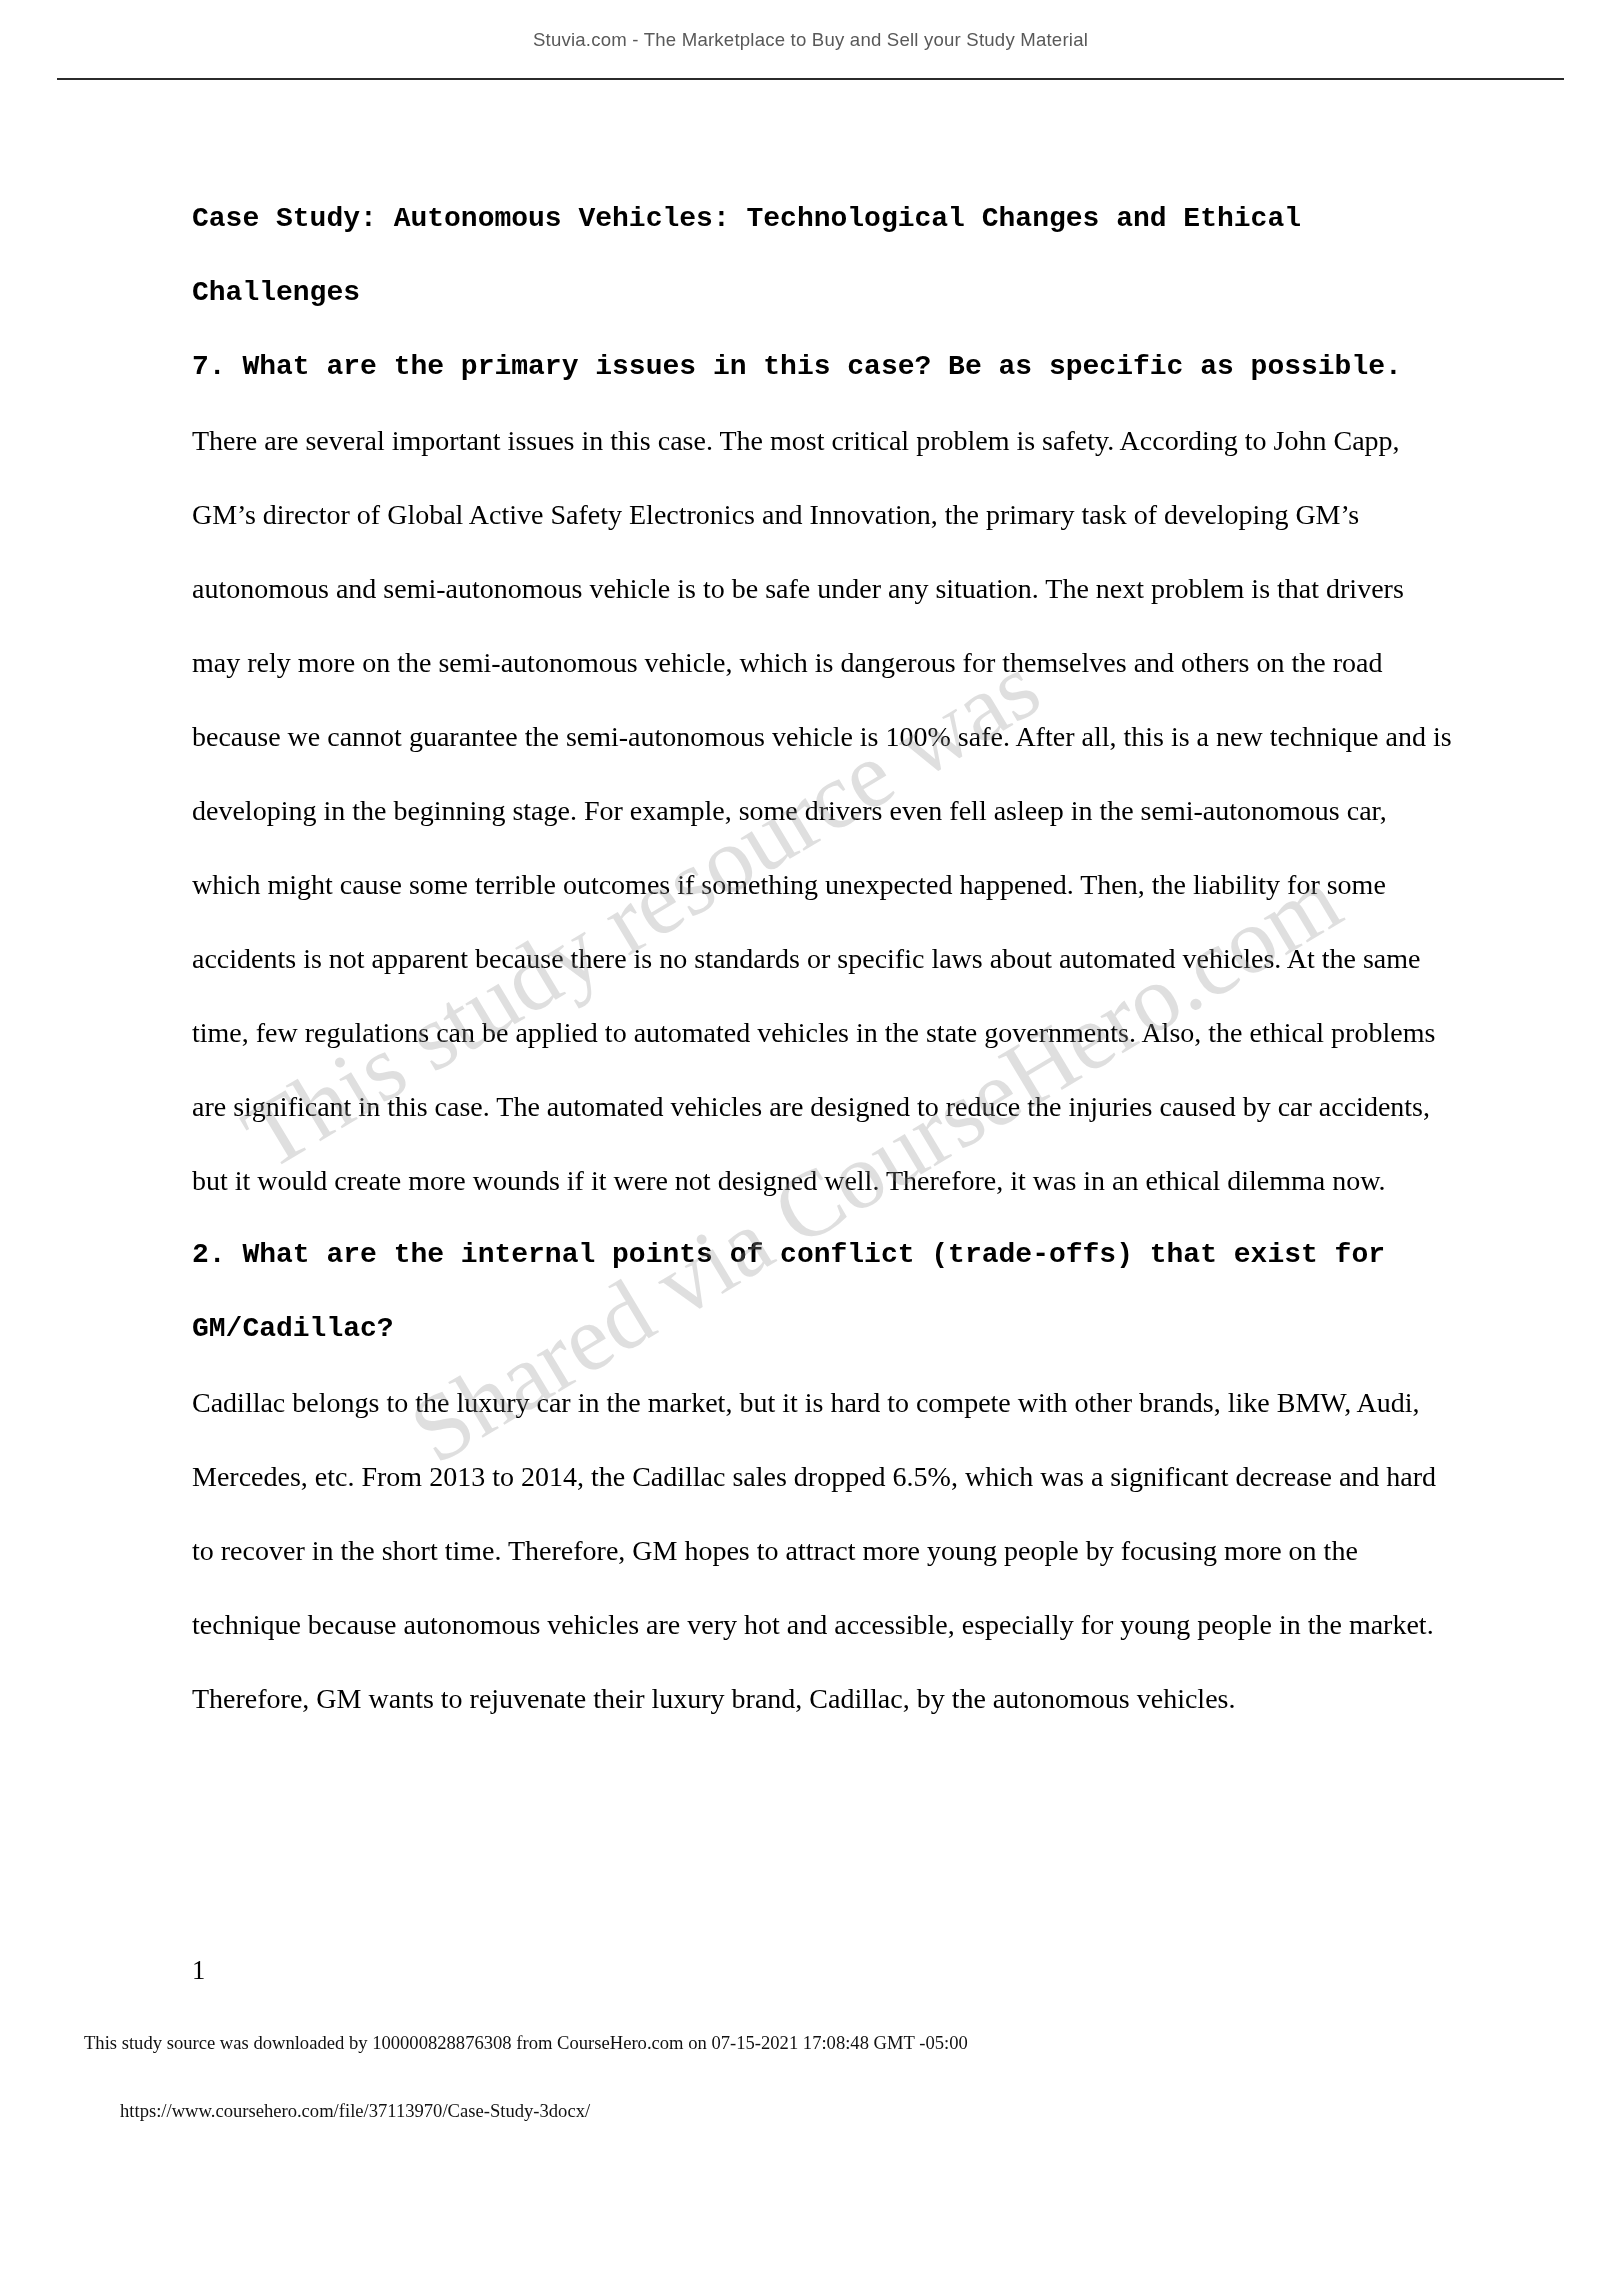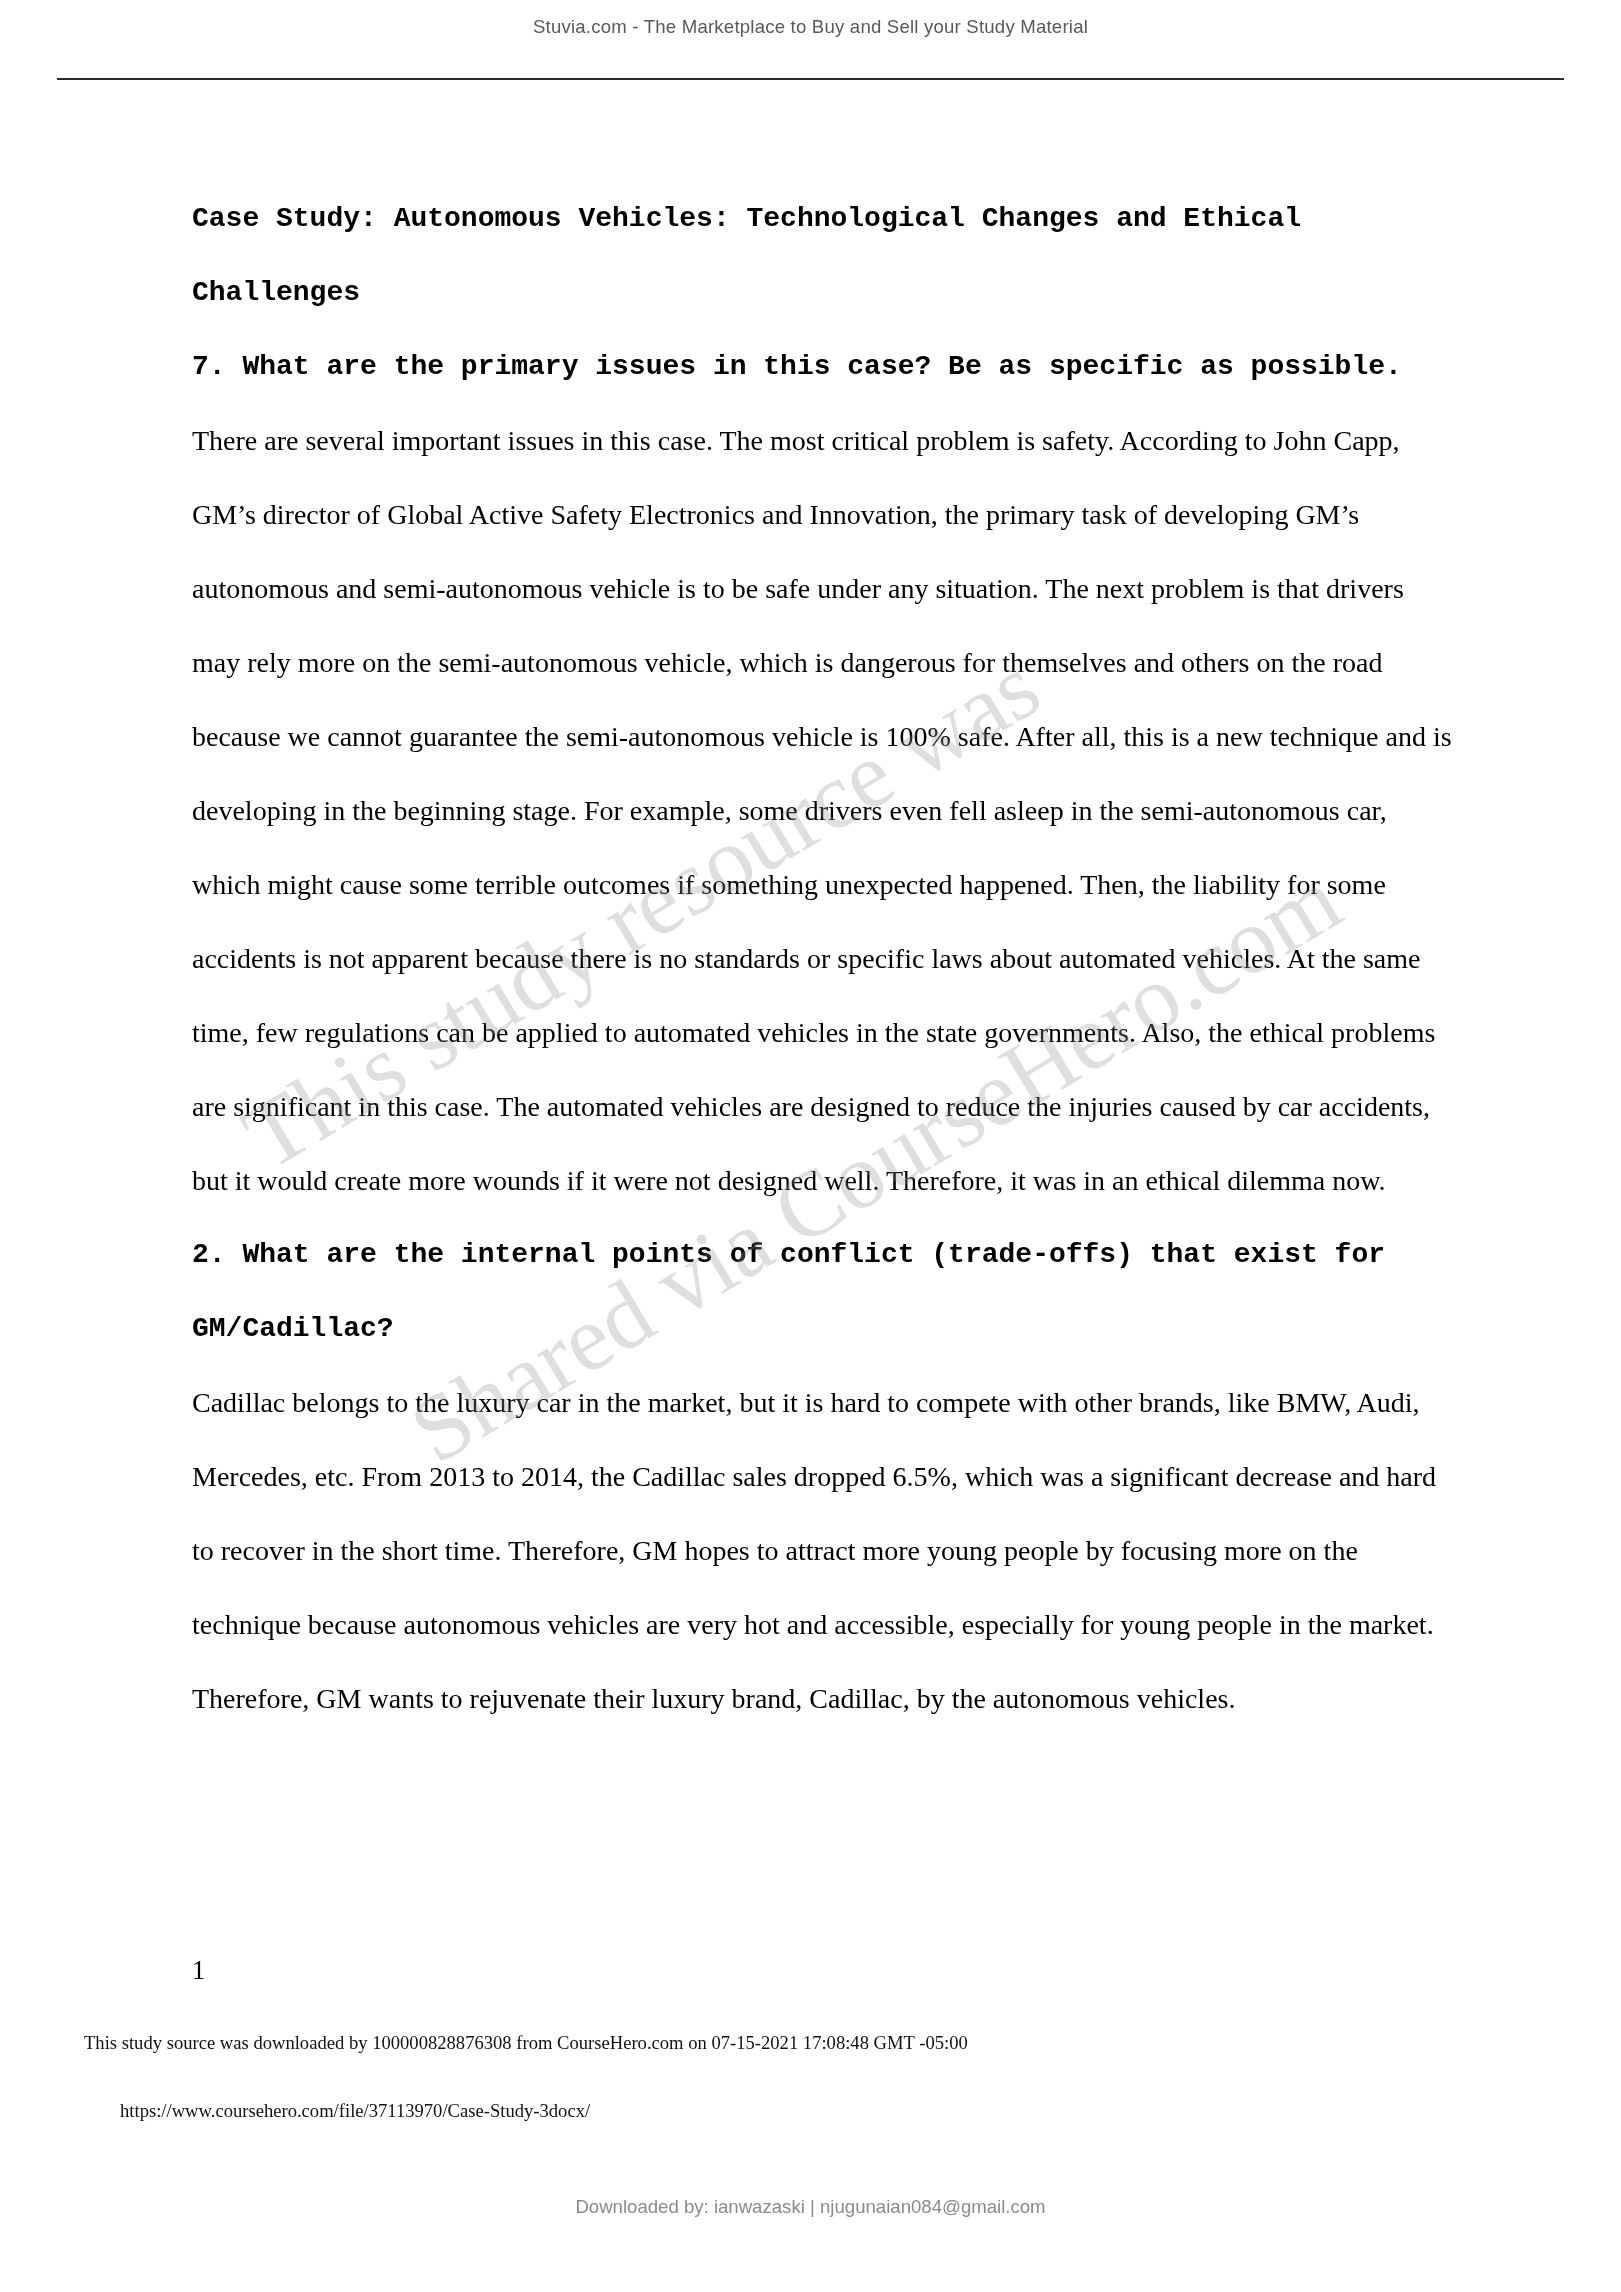--- a/index.html
+++ b/index.html
@@ -19,21 +19,21 @@
   
   .page-header {
     position: absolute;
     top: 0;
     left: 0;
     width: 1621px;
     height: 80px;
   }
   .page-header-text {
     position: absolute;
-    top: 16px;
+    top: 29px;
     left: 0;
     width: 1621px;
     text-align: center;
     font-family: "Liberation Sans", sans-serif;
     font-size: 18.6px;
     color: #595959;
     letter-spacing: 0.2px;
   }
   .header-rule {
     position: absolute;
@@ -169,15 +169,14 @@
   <div class="wm-line wm2">Shared via CourseHero.com</div>
 </div>
 
 <div class="page-number">1</div>
 
 <div class="footer-source">This study source was downloaded by 100000828876308 from CourseHero.com on 07-15-2021 17:08:48 GMT -05:00</div>
 
 <div class="footer-url">https://www.coursehero.com/file/37113970/Case-Study-3docx/</div>
 
 <div class="page-footer">
-  <div class="footer-dl">Downloaded by: ianwazaski | njugunaian084@gmail.com</div>
 </div>
 
 
 </body></html>

